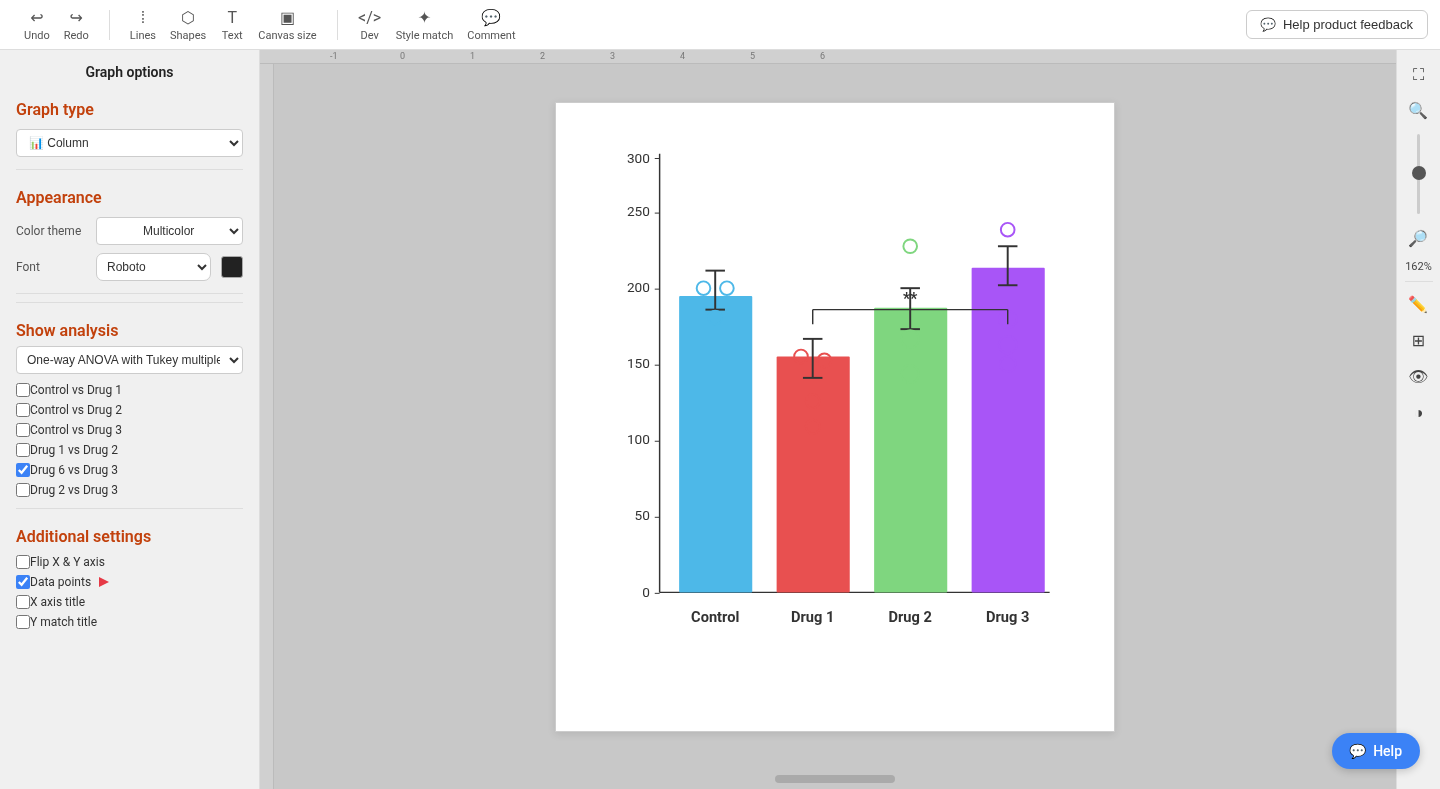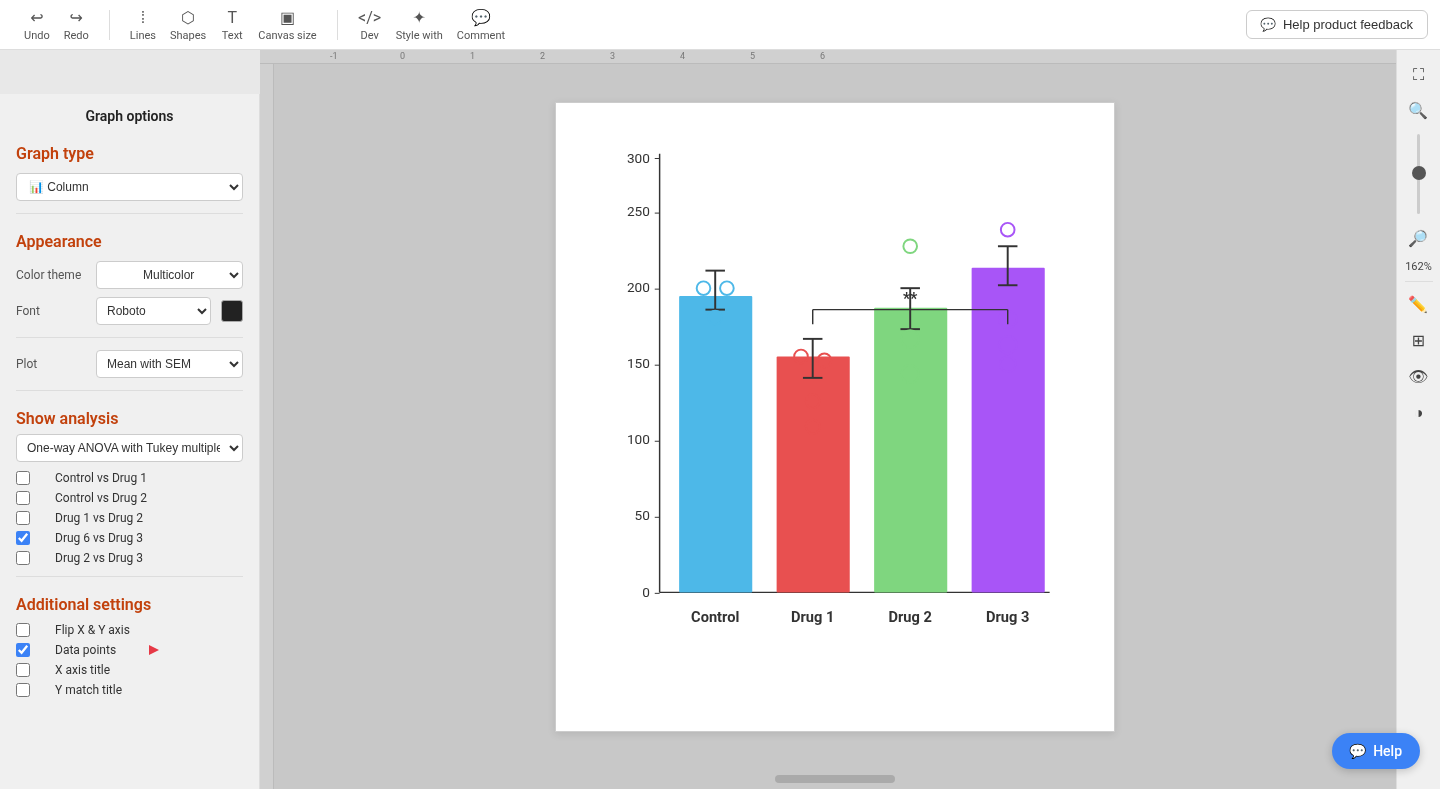--- a/index.html
+++ b/index.html
@@ -60,21 +60,20 @@
     }
 
     
     .left-panel {
       width: 260px;
       background: #f0f0f0;
       border-right: 1px solid #ddd;
       overflow-y: auto;
       padding: 0 0 20px 0;
       flex-shrink: 0;
-      margin-top: 44px;
     }
     .panel-title {
       font-size: 14px;
       font-weight: 600;
       padding: 14px 16px 10px;
       text-align: center;
       color: #222;
     }
     .section-label {
       font-size: 16px;
@@ -109,21 +108,21 @@
       height: 22px;
       background: #222;
       border-radius: 3px;
       border: 1px solid #aaa;
       cursor: pointer;
       flex-shrink: 0;
     }
     .checkbox-row {
       display: flex;
       align-items: center;
-      gap: 25px;
+      gap: 0;
       padding: 3px 16px;
       font-size: 12px;
       color: #333;
     }
     .checkbox-row input[type="checkbox"] {
       width: 14px;
       height: 14px;
       cursor: pointer;
     }
     .divider-line {
@@ -333,21 +332,21 @@
     </div>
   </div>
   <div class="toolbar-divider"></div>
   <div class="toolbar-group">
     <div class="toolbar-btn">
       <span class="icon">&lt;/&gt;</span>
       <span>Dev</span>
     </div>
     <div class="toolbar-btn">
       <span class="icon">✦</span>
-      <span>Style with</span>
+      <span>Style match</span>
     </div>
     <div class="toolbar-btn">
       <span class="icon">💬</span>
       <span>Comment</span>
     </div>
   </div>
   <button class="feedback-btn">
     <span>💬</span>
     <span>Help product feedback</span>
   </button>
@@ -372,55 +371,52 @@
     <div class="section-label">Appearance</div>
     <div class="row-item">
       <span class="row-label">Color theme</span>
       <select class="select-dropdown" style="flex:1;padding-left:42px;">
         <option>Multicolor</option>
         <option>Monochrome</option>
       </select>
     </div>
     <div class="row-item">
       <span class="row-label">Font</span>
-      <select class="select-dropdown" style="flex:1;">
+      <select class="select-dropdown" style="flex:1;border-radius:7px;">
         <option>Roboto</option>
         <option>Arial</option>
       </select>
       <div class="color-swatch"></div>
     </div>
 
     <div class="divider-line"></div>
 
-    <div class="row-item">
-      <span class="row-label">Plot</span>
-      <select class="select-dropdown" style="flex:1;">
-        <option>Mean with SEM</option>
-        <option>Mean with SD</option>
-      </select>
-    </div>
 
     <div class="divider-line"></div>
 
     <div class="section-label">Show analysis</div>
     <div style="padding: 0 16px 6px;">
       <select class="select-dropdown" style="width:100%;">
         <option>One-way ANOVA with Tukey multiple c...</option>
         <option>t-test</option>
       </select>
     </div>
 
     <div id="comparisons-list">
         <div class="checkbox-row">
           <input type="checkbox" style="">
           <span>Control vs Drug 1</span>
         </div>
         <div class="checkbox-row">
           <input type="checkbox" style="">
           <span>Control vs Drug 2</span>
+        </div>
+        <div class="checkbox-row">
+          <input type="checkbox" style="">
+          <span>Control vs Drug 3</span>
         </div>
         <div class="checkbox-row">
           <input type="checkbox" style="">
           <span>Drug 1 vs Drug 2</span>
         </div>
         <div class="checkbox-row">
           <input type="checkbox" checked="" style="accent-color: rgb(59, 130, 246);">
           <span>Drug 6 vs Drug 3</span>
         </div>
         <div class="checkbox-row">

